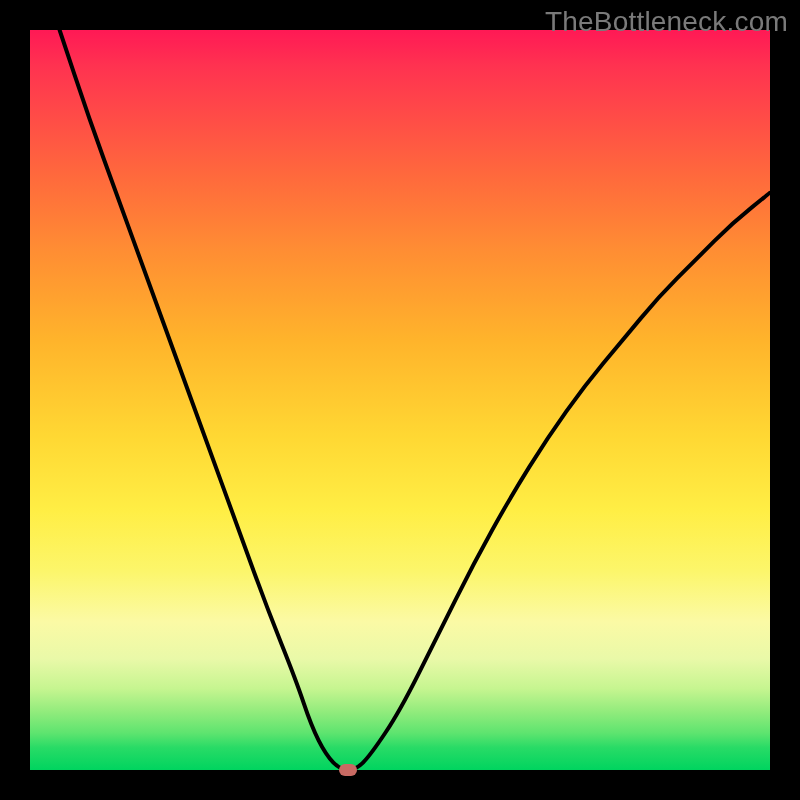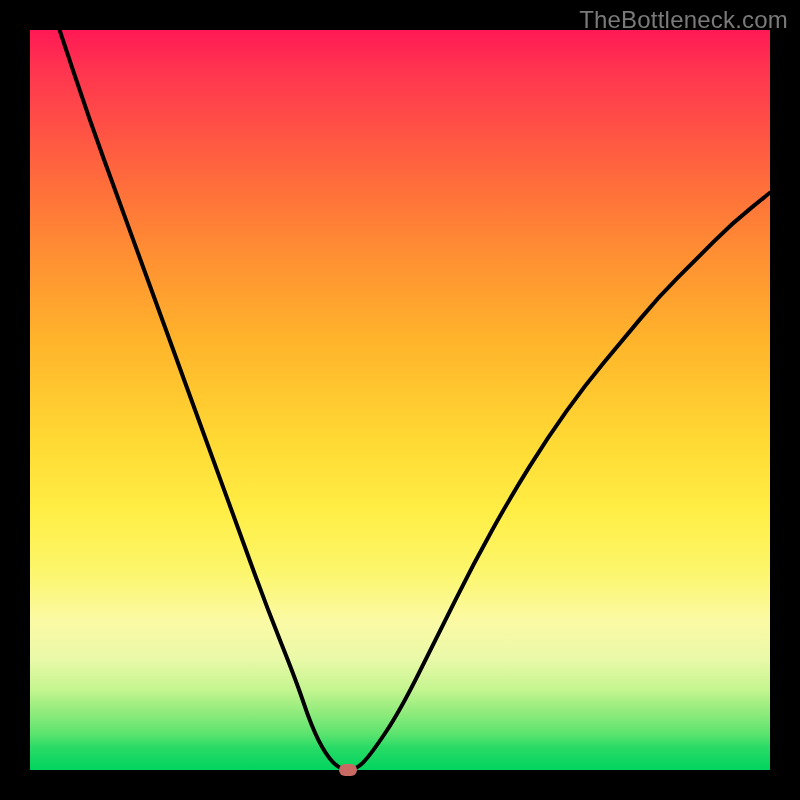--- a/index.html
+++ b/index.html
@@ -56,21 +56,21 @@
     height: 12px;
     border-radius: 6px;
     background: #c86a63;
     transform: translate(-50%, -50%);
   }
   .watermark {
     position: absolute;
     top: 6px;
     right: 12px;
     color: #7a7a7a;
-    font-size: 24px;
+    font-size: 28px;
     font-weight: 500;
     letter-spacing: 0.2px;
     user-select: none;
   }
 </style>
 </head>
 <body>
 
 <div class="frame">
 

